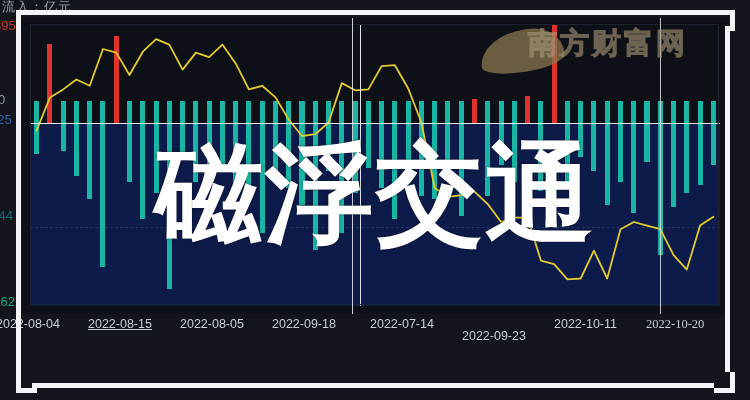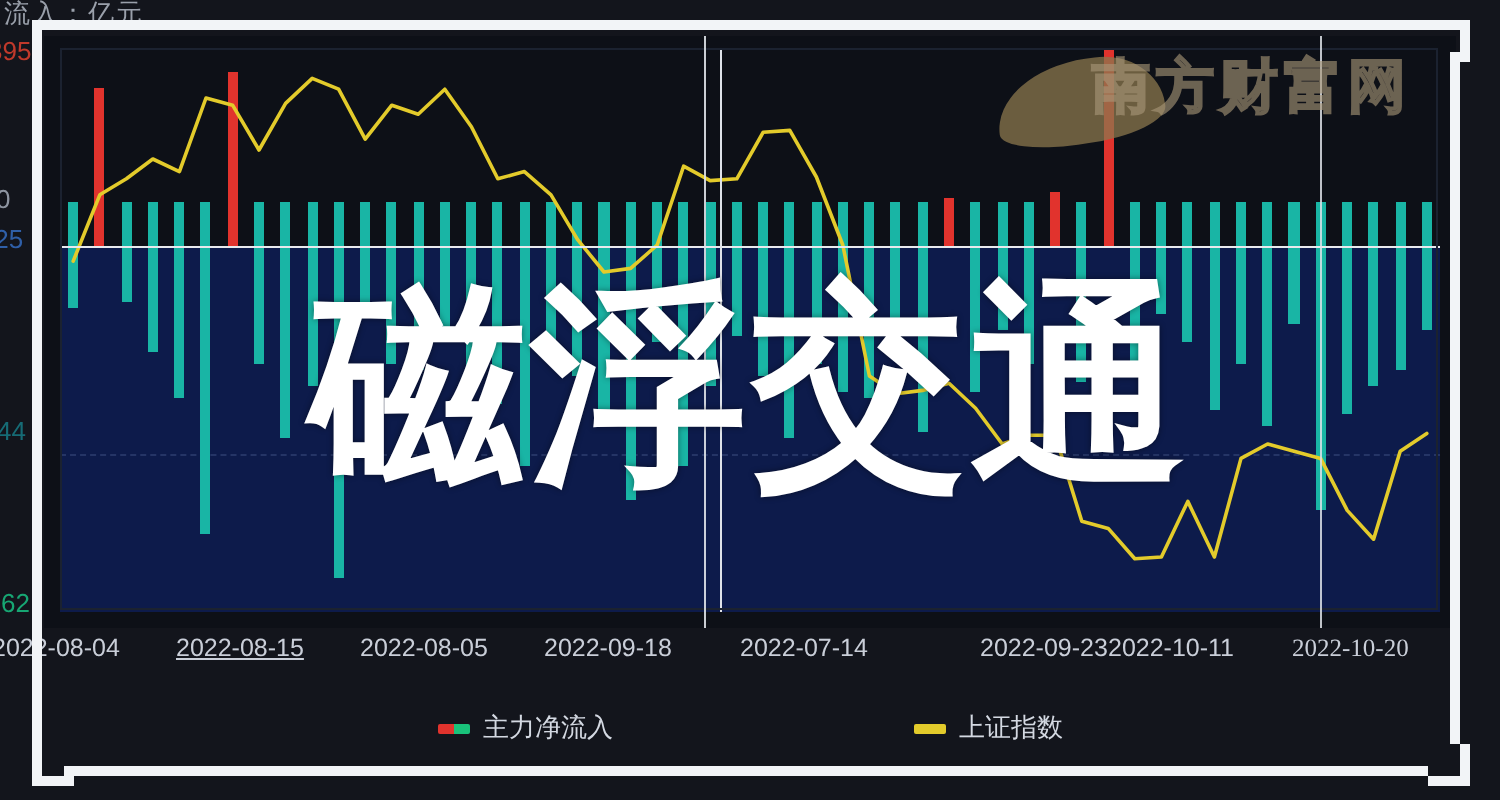--- a/index.html
+++ b/index.html
@@ -51,21 +51,21 @@
 
   
   #legend{position:absolute;left:0;top:352px;width:750px;height:24px;
           display:flex;justify-content:center;align-items:center;gap:150px;}
   .lg{display:flex;align-items:center;gap:7px;font-size:13px;color:#d4d9e2;}
   .sw{display:inline-block;width:16px;height:5px;border-radius:1px;}
   .sw.dual{background:linear-gradient(90deg,#e1332d 0 50%,#19c27a 50% 100%);}
   .sw.yellow{background:#e3cb2b;}
 
   
-  #wm{position:absolute;left:498px;top:22px;width:250px;height:80px;pointer-events:none;}
+  #wm{position:absolute;left:480px;top:22px;width:250px;height:80px;pointer-events:none;}
   #wm .cn{position:absolute;left:48px;top:2px;font-size:29px;letter-spacing:3px;
           font-weight:bold;color:transparent;
           -webkit-text-stroke:1.2px rgba(168,150,120,.62);
           font-family:"DejaVu Sans",sans-serif;}
   #wm .en{position:absolute;left:28px;top:32px;font-size:27px;font-style:italic;
           font-weight:bold;color:transparent;
           -webkit-text-stroke:1.2px rgba(168,150,120,.62);
           font-family:"Liberation Serif",serif;letter-spacing:0px;}
   #wm .swoosh{position:absolute;left:0px;top:8px;width:84px;height:42px;
               background:rgba(139,119,78,.75);
@@ -178,35 +178,25 @@
 
   <div style="position:absolute;left:352px;top:18px;width:1px;height:296px;background:#dfe3e9;opacity:.9;"></div>
   <div style="position:absolute;left:660px;top:18px;width:1px;height:296px;background:#dfe3e9;opacity:.85;"></div>
 
   <div id="xlabels">
       <div class="xlab" style="left: -4px;">2022-08-04</div>
       <div class="xlab" style="left: 88px; text-decoration: underline;">2022-08-15</div>
       <div class="xlab" style="left: 180px;">2022-08-05</div>
       <div class="xlab" style="left: 272px;">2022-09-18</div>
       <div class="xlab" style="left: 370px;">2022-07-14</div>
-      <div class="xlab" style="left: 490px;">2022-09-23</div>
+      <div class="xlab" style="left: 462px; margin-top: 12px;">2022-09-23</div>
       <div class="xlab" style="left: 554px;">2022-10-11</div>
       <div class="xlab" style="left: 646px; font-family: Liberation Serif, serif;">2022-10-20</div>
     </div>
 
-  <div id="legend">
-      <div class="lg">
-        <span class="sw dual"></span>
-        <span>主力净流入</span>
-      </div>
-      <div class="lg">
-        <span class="sw yellow"></span>
-        <span>上证指数</span>
-      </div>
-    </div>
 
   <div id="wm">
     <div class="swoosh"></div>
     <div class="cn">南方财富网</div>
   </div>
 
   <div id="bigtitle">磁浮交通</div>
 
   <div class="edge-t"></div>
   <div class="edge-b"></div>

